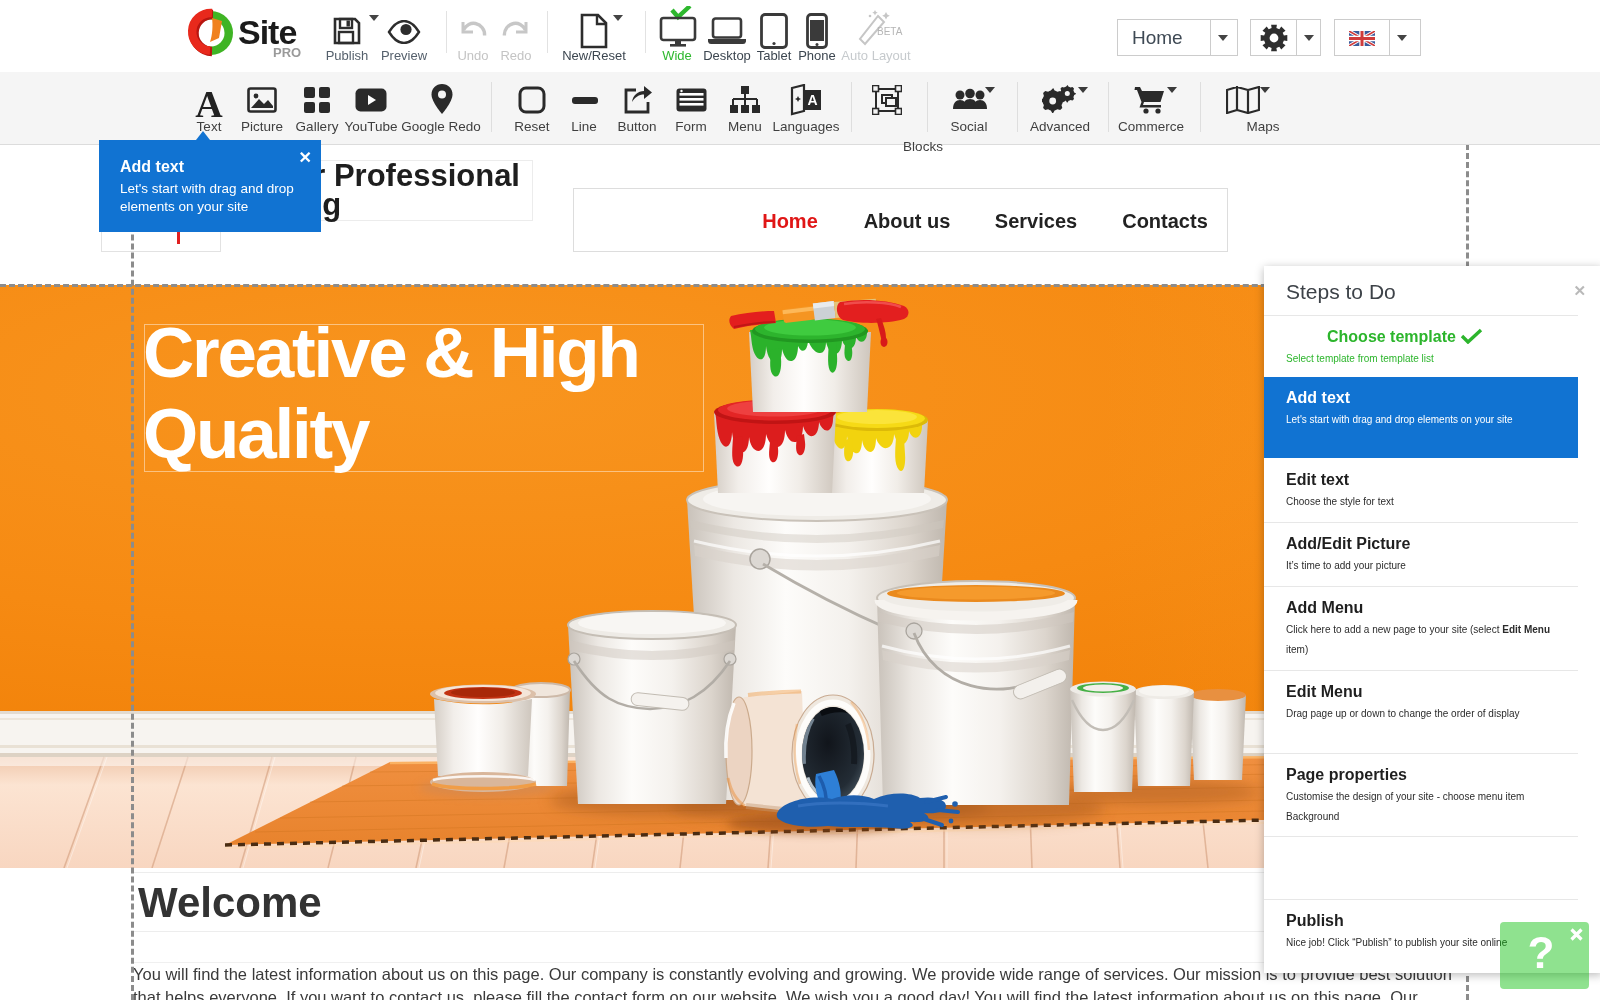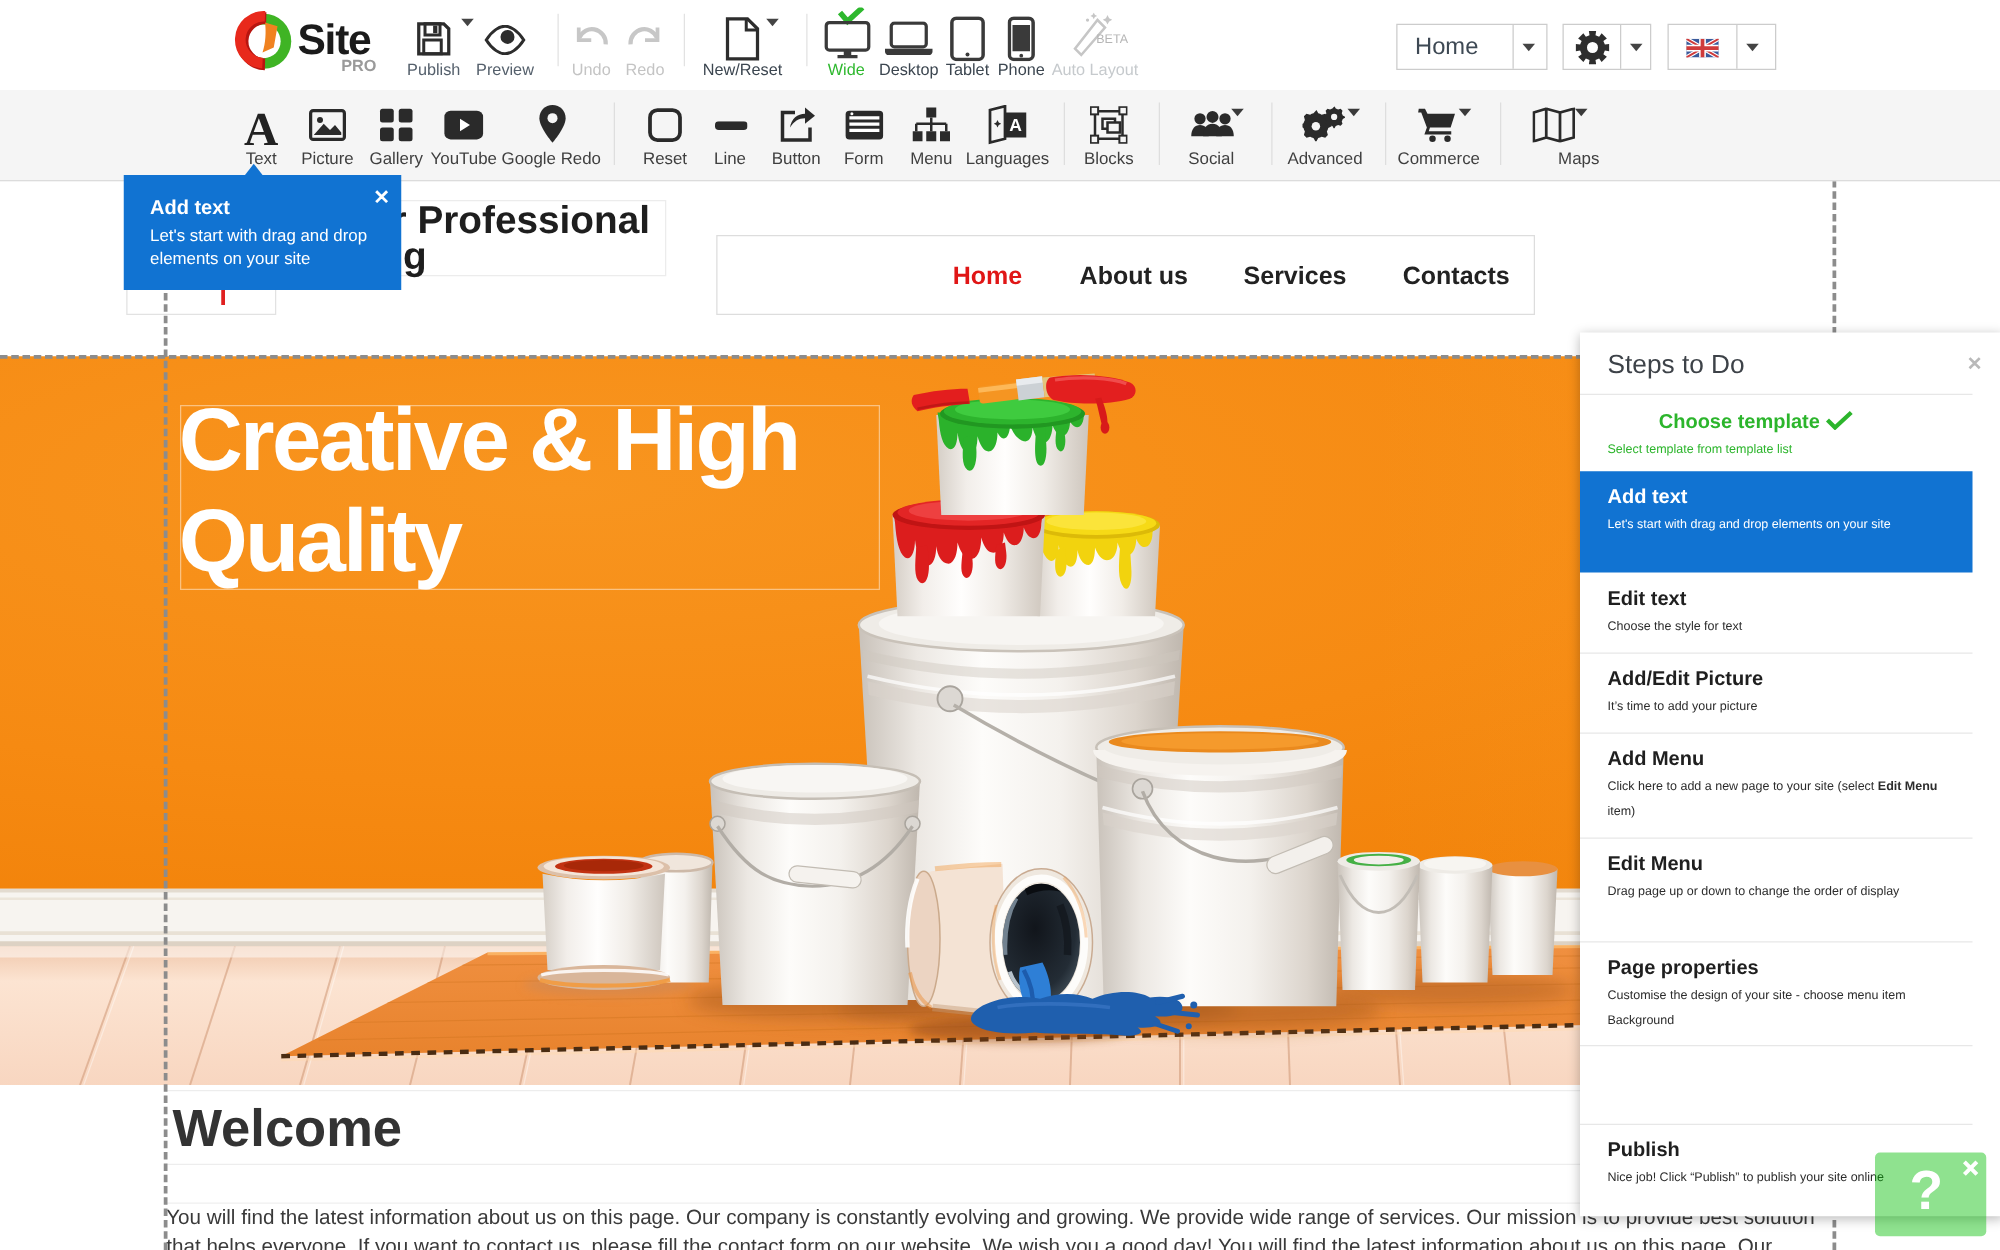--- a/index.html
+++ b/index.html
@@ -249,21 +249,21 @@
 
   <svg class="abs" style="left:872px;top:13px;" width="30" height="30" viewBox="0 0 30 30">
     <rect x="4" y="4" width="22" height="22" fill="none" stroke="#2a2a2a" stroke-width="2"></rect>
     <rect x="0.5" y="0.5" width="6" height="6" fill="#f5f5f5" stroke="#2a2a2a" stroke-width="1.6"></rect>
     <rect x="23.5" y="0.5" width="6" height="6" fill="#f5f5f5" stroke="#2a2a2a" stroke-width="1.6"></rect>
     <rect x="0.5" y="23.5" width="6" height="6" fill="#f5f5f5" stroke="#2a2a2a" stroke-width="1.6"></rect>
     <rect x="23.5" y="23.5" width="6" height="6" fill="#f5f5f5" stroke="#2a2a2a" stroke-width="1.6"></rect>
     <rect x="10" y="10" width="10" height="8" fill="none" stroke="#2a2a2a" stroke-width="2"></rect>
     <rect x="14" y="13" width="10" height="8" fill="#f5f5f5" stroke="#2a2a2a" stroke-width="2"></rect>
   </svg>
-  <div class="t2label" style="left:887px;">Blocks</div>
+  <div class="t2label" style="left:923px;margin-top:20px;">Blocks</div>
   <div class="vsep2" style="left:927px;"></div>
 
   <svg class="abs" style="left:952px;top:15px;" width="36" height="26" viewBox="0 0 36 26">
     <circle cx="8" cy="8" r="4.5" fill="#2a2a2a"></circle>
     <path d="M1 22 C1 16 4 13 8 13 C12 13 15 16 15 22 Z" fill="#2a2a2a"></path>
     <circle cx="18" cy="6.5" r="4.8" fill="#2a2a2a"></circle>
     <path d="M10.5 22 C10.5 15 13.6 12 18 12 C22.4 12 25.5 15 25.5 22 Z" fill="#2a2a2a"></path>
     <circle cx="28" cy="8" r="4.5" fill="#2a2a2a"></circle>
     <path d="M21 22 C21 16 24 13 28 13 C32 13 35 16 35 22 Z" fill="#2a2a2a"></path>
   </svg>

